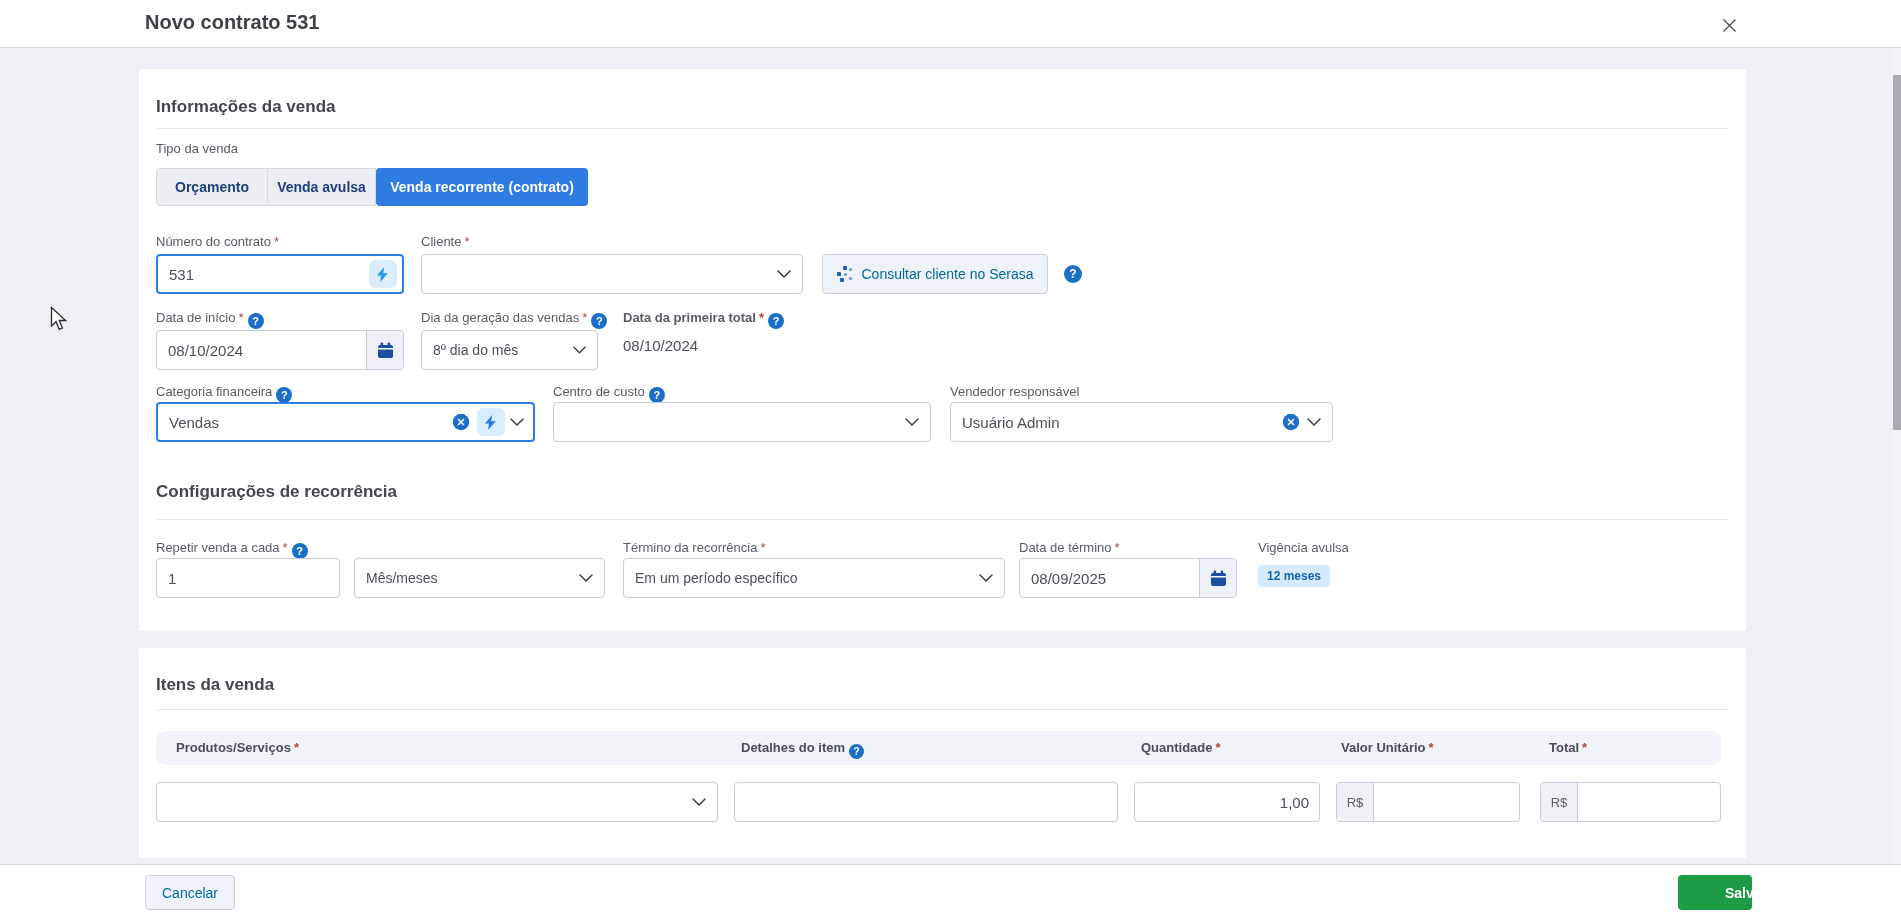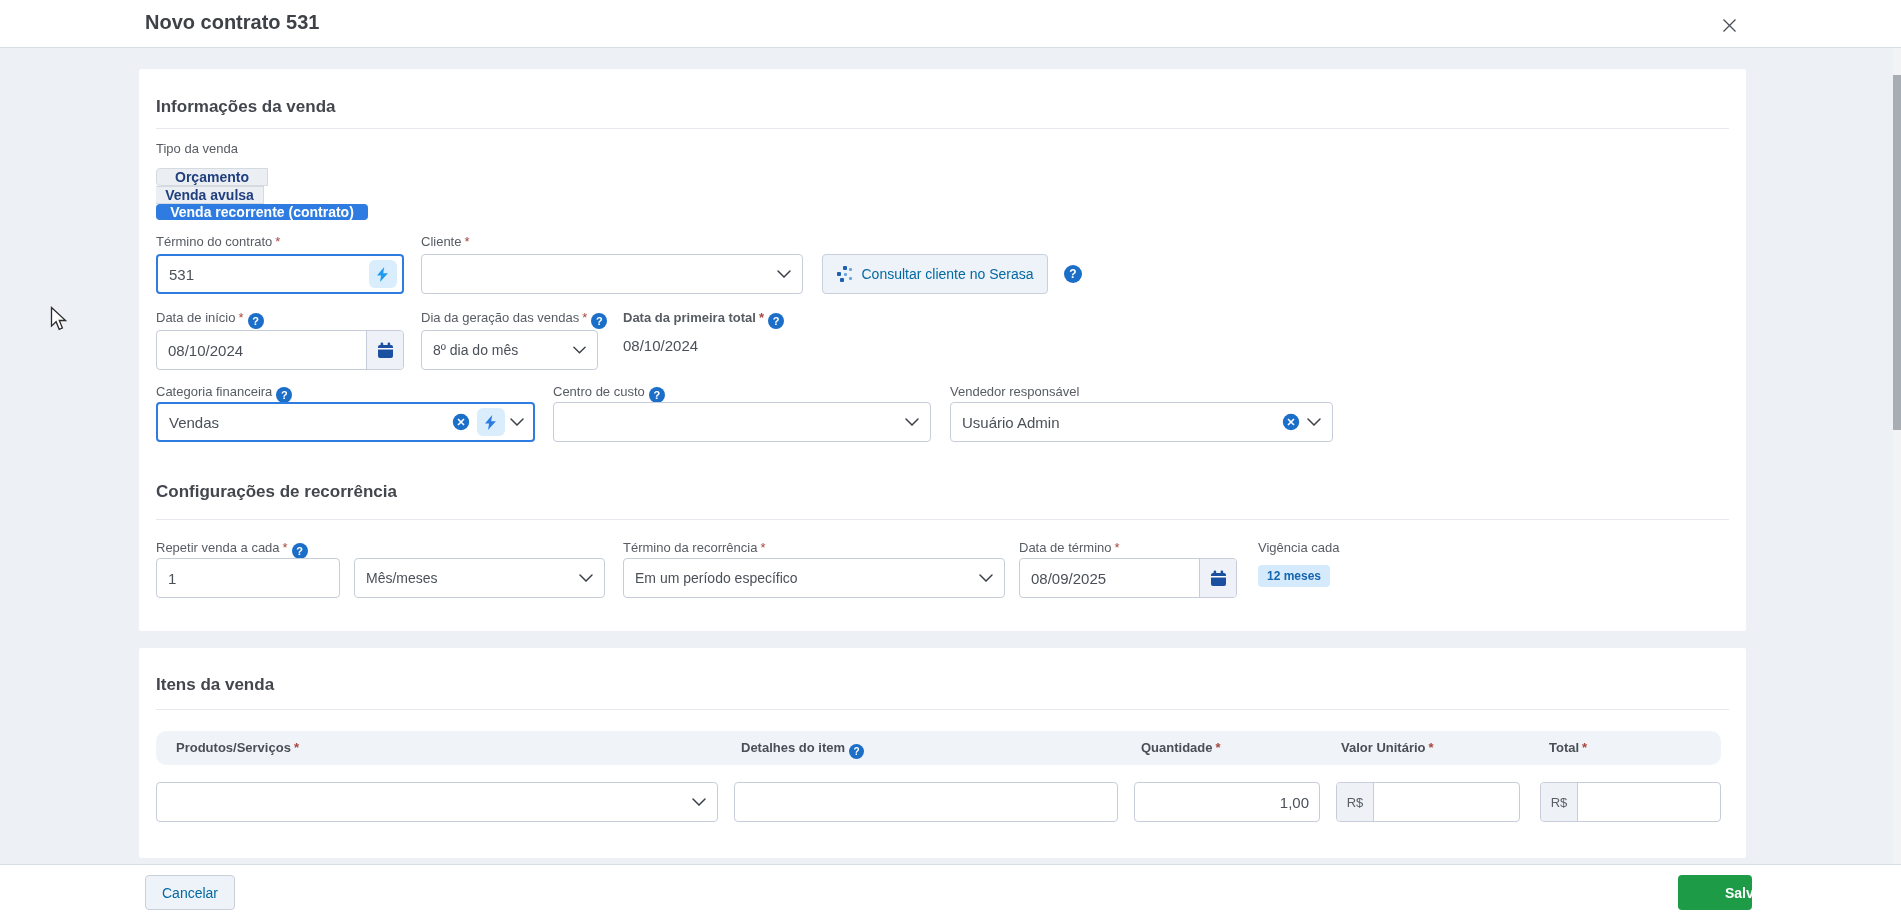--- a/index.html
+++ b/index.html
@@ -31,21 +31,21 @@
   .field input.right { text-align:right; padding-right:10px; padding-left:0; }
   .chev { flex:0 0 auto; margin-right:11px; display:flex; }
   .icon-chip { flex:0 0 auto; width:28px; height:28px; border-radius:6px; background:#d9edfc; display:flex; align-items:center; justify-content:center; margin-right:5px; cursor:pointer; }
   .clear-ic { flex:0 0 auto; margin-right:7px; display:flex; cursor:pointer; }
 
   .dategroup { position:absolute; height:40px; border:1px solid #c6cdd8; border-radius:4px; background:#fff; display:flex; }
   .dategroup input { border:none; outline:none; font:inherit; color:#4b5058; font-size:15px; flex:1 1 auto; padding-left:11px; min-width:0; background:transparent; }
   .cal-btn { flex:0 0 37px; border-left:1px solid #c6cdd8; background:#eef2f8; display:flex; align-items:center; justify-content:center; cursor:pointer; border-radius:0 3px 3px 0; }
 
   
-  .tabs { position:absolute; left:17px; top:99px; height:38px; display:flex;flex-direction:column; }
+  .tabs { position:absolute; left:17px; top:99px; height:38px; display:flex; }
   .tab { height:38px; display:flex; align-items:center; justify-content:center; font-size:14px; cursor:pointer;
          background:#ebeef2; color:#1f3f7e; font-weight:600; border:1px solid #d5dae1; }
   .tab.first { border-radius:4px 0 0 4px; }
   .tab + .tab { border-left:none; }
   .tab.active { background:#2e7be1; color:#fff; font-weight:700; border:none; border-radius:4px; }
 
   .ghost-btn { display:flex; align-items:center; justify-content:center; gap:9px; background:#eef2f9; border:1px solid #c9d0da;
                border-radius:4px; color:#0369a1; font-size:14px; font-weight:400; cursor:pointer; }
 
   .badge { position:absolute; background:#d5eafc; color:#1566ad; font-size:12px; font-weight:700; border-radius:4px; padding:4px 9px; }
@@ -91,21 +91,21 @@
         <span>Orçamento</span>
       </div>
     <div class="tab" style="width:108px;">
         <span>Venda avulsa</span>
       </div>
     <div class="tab active" style="width:212px;">
         <span>Venda recorrente (contrato)</span>
       </div>
   </div>
 
-  <div class="label" style="left:17px; top:165px;"><span>Término do contrato</span><span class="req">*</span></div>
+  <div class="label" style="left:17px; top:165px;"><span>Número do contrato</span><span class="req">*</span></div>
   <div class="field focused" style="left:17px; top:185px; width:248px;">
     <input value="531" style="">
     <span class="icon-chip">
       <svg width="12" height="15" viewBox="0 0 12 15">
           <path d="M7.2 0L0 8.4h4.1L3 15l7.9-8.8H6.2z" fill="#1e9bf0"></path>
         </svg>
     </span>
   </div>
 
   <div class="label" style="left:282px; top:165px;"><span>Cliente</span><span class="req">*</span></div>
@@ -242,21 +242,21 @@
     <span class="cal-btn">
       <svg width="17" height="17" viewBox="0 0 17 17">
           <rect x="1" y="3" width="15" height="13" rx="2" fill="#1b4fa0"></rect>
           <rect x="3.6" y="0.5" width="2.6" height="4.4" rx="1.2" fill="#1b4fa0"></rect>
           <rect x="10.6" y="0.5" width="2.6" height="4.4" rx="1.2" fill="#1b4fa0"></rect>
           <rect x="1" y="6" width="15" height="1.5" fill="#fff"></rect>
         </svg>
     </span>
   </div>
 
-  <div class="label" style="left:1119px; top:471px;">Vigência cada</div>
+  <div class="label" style="left:1119px; top:471px;">Vigência avulsa</div>
   <div class="badge" style="left:1119px; top:496px;">12 meses</div>
 </div>
 
 <div class="card card2">
   <div class="sec-title" style="top:27px;">Itens da venda</div>
   <div class="divider" style="top:61px;"></div>
 
   <div class="thead">
     <div class="th" style="left:20px;"><span>Produtos/Serviços</span><span class="req">*</span></div>
     <div class="th" style="left:585px;"><span>Detalhes do item</span><span class="help" style="width:15px;height:15px;font-size:10px;">?</span></div>

